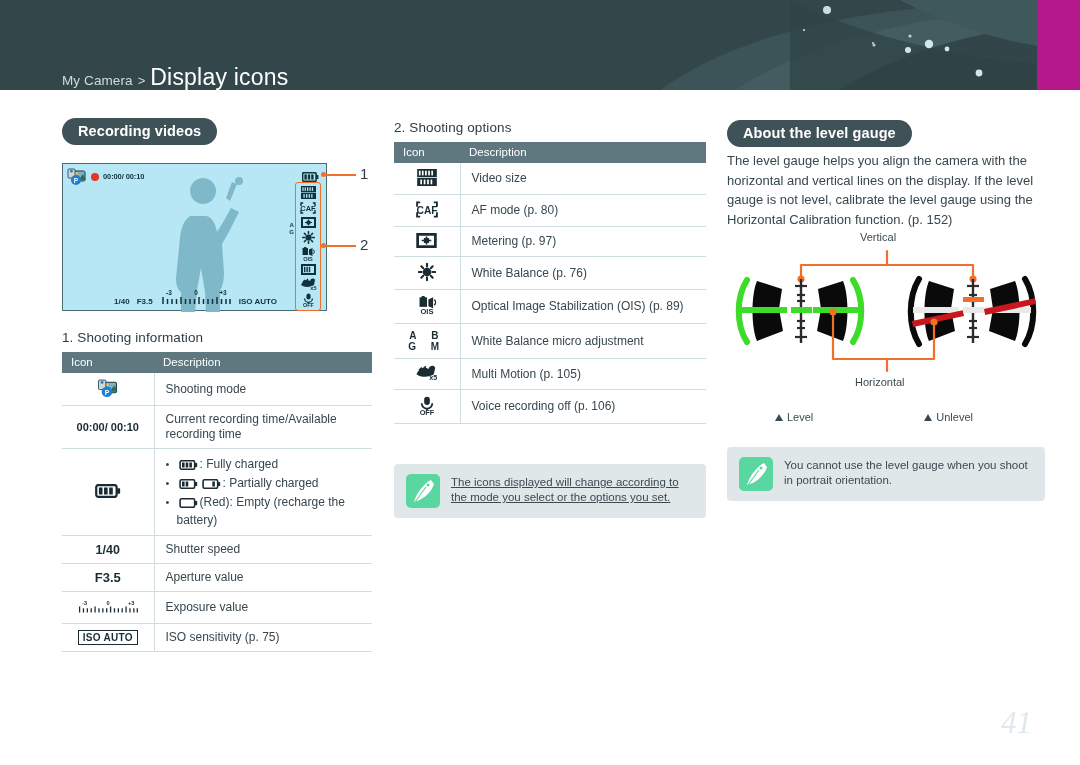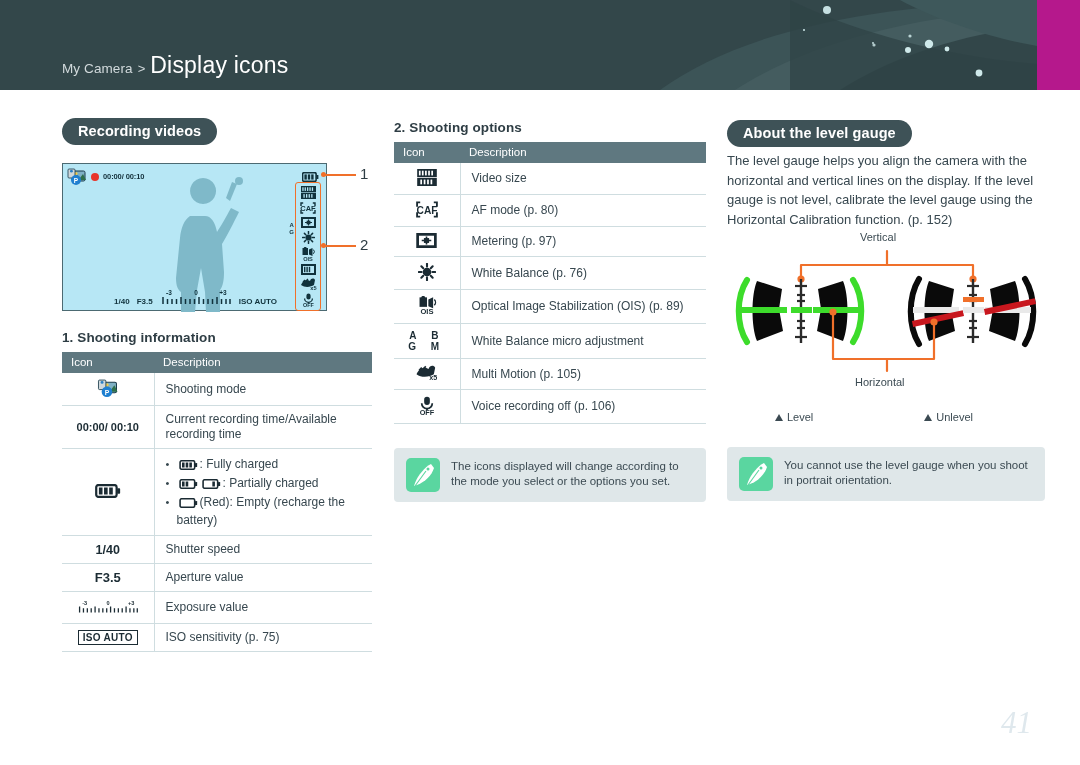--- a/index.html
+++ b/index.html
@@ -17,39 +17,39 @@
     position: absolute; left: 0; top: 0; width: 1080px; height: 90px;
     background: #33474a;
     overflow: hidden;
   }
   .hdr-swoosh { position: absolute; pointer-events: none; }
   .hdr-pink {
     position: absolute; right: 0; top: 0; width: 43px; height: 90px;
     background: #b5188c;
   }
   .breadcrumb {
-    position: absolute; left: 62px; top: 52px;
+    position: absolute; left: 62px; top: 64px;
     display: flex; align-items: baseline; gap: 5px;
     color: #ffffff;
   }
   .bc-parent { font-size: 13.5px; color: #d2dadc; letter-spacing: .1px; }
   .bc-sep { font-size: 13px; color: #d2dadc; }
   .bc-title { font-size: 23px; font-weight: 400; color: #ffffff; letter-spacing: .2px; }
 
   
   .pill {
     display: inline-block;
     background: #3e5257; color: #fff;
     font-size: 14.5px; font-weight: bold;
     padding: 5px 16px 6px 16px;
     border-radius: 14px;
     letter-spacing: .1px;
   }
   .sec-title {
-    font-size: 13.5px; font-weight: bold; color: #2e3d44;
+    font-size: 13.5px; font-weight: normal; color: #2e3d44;
     letter-spacing: .1px;
   }
 
   
   .col1 { position: absolute; left: 62px;  top: 118px; width: 310px; }
   .col2 { position: absolute; left: 394px; top: 120px; width: 312px; }
   .col3 { position: absolute; left: 727px; top: 120px; width: 318px; }
 
   
   .cam-wrap { position: relative; margin-top: 18px; width: 310px; height: 155px; }
@@ -553,21 +553,21 @@
             <path d="M2.6 5.4 a3.9 3.9 0 0 0 7.8 0" stroke="#1b2b33" stroke-width="1.3" fill="none"></path>
             <path d="M6.5 9.2 v1.2" stroke="#1b2b33" stroke-width="1.3"></path>
             <text x="6.5" y="14" font-size="5.4" font-family="Liberation Sans, sans-serif" font-weight="bold" fill="#1b2b33" text-anchor="middle">OFF</text>
           </svg>
         </td>
         <td class="c-desc">Voice recording off (p. 106)</td>
       </tr>
     </tbody>
   </table>
 
-  <div class="note" style="margin-top:24px;">
+  <div class="note" style="margin-top:40px;text-decoration:underline;">
     <div class="note-badge">
       <svg width="34" height="34" viewBox="0 0 34 34">
         <path d="M25 6 C19 9 12 17 9 25 L8 28 L11 27 C19 24 26 17 28 10 Z" fill="#ffffff"></path>
         <path d="M9 28 L20 13" stroke="#5ad6a0" stroke-width="1.1" fill="none"></path>
         <circle cx="22" cy="11" r="1.5" fill="#5ad6a0"></circle>
       </svg>
     </div>
     <div class="note-text">The icons displayed will change according to the mode you select or the options you set.</div>
   </div>
 </div>

